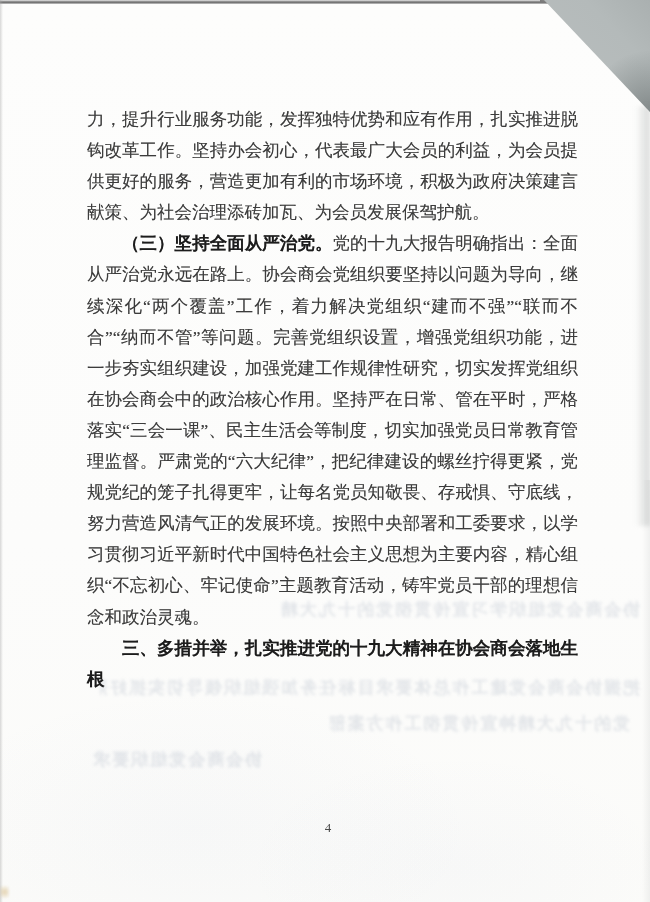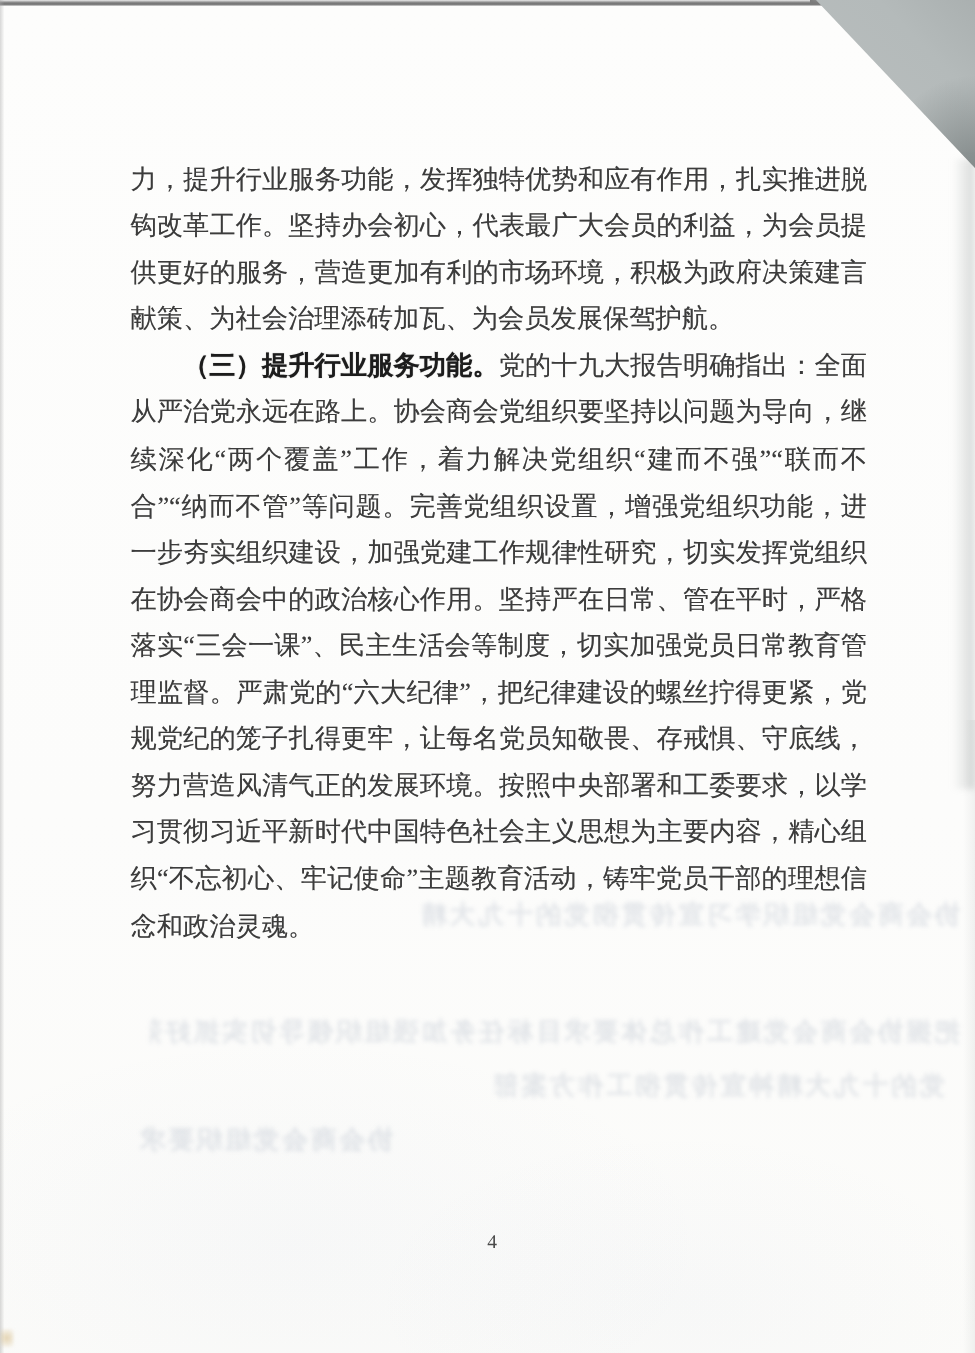--- a/index.html
+++ b/index.html
@@ -92,18 +92,19 @@
 
   <div class="bleed-layer">
       <div class="bleed-line" style="left: 280px; top: 598px; width: 360px;">协会商会党组织学习宣传贯彻党的十九大精神要求</div>
       <div class="bleed-line" style="left: 100px; top: 676px; width: 540px;">把握协会商会党建工作总体要求目标任务加强组织领导切实抓好落实</div>
       <div class="bleed-line" style="left: 330px; top: 712px; width: 300px;">党的十九大精神宣传贯彻工作方案部署</div>
       <div class="bleed-line" style="left: 92px; top: 748px; width: 170px;">协会商会党组织要求</div>
     </div>
 
   <div class="doc-body">
       <p><span>力，提升行业服务功能，发挥独特优势和应有作用，扎实推进脱钩改革工作。坚持办会初心，代表最广大会员的利益，为会员提供更好的服务，营造更加有利的市场环境，积极为政府决策建言献策、为社会治理添砖加瓦、为会员发展保驾护航。</span></p>
-      <p class="indent"><b>（三）提升行业服务功能。</b><span>党的十九大报告明确指出：全面从严治党永远在路上。协会商会党组织要坚持以问题为导向，继续深化“两个覆盖”工作，着力解决党组织“建而不强”“联而不合”“纳而不管”等问题。完善党组织设置，增强党组织功能，进一步夯实组织建设，加强党建工作规律性研究，切实发挥党组织在协会商会中的政治核心作用。坚持严在日常、管在平时，严格落实“三会一课”、民主生活会等制度，切实加强党员日常教育管理监督。严肃党的“六大纪律”，把纪律建设的螺丝拧得更紧，党规党纪的笼子扎得更牢，让每名党员知敬畏、存戒惧、守底线，努力营造风清气正的发展环境。按照中央部署和工委要求，以学习贯彻习近平新时代中国特色社会主义思想为主要内容，精心组织“不忘初心、牢记使命”主题教育活动，铸牢党员干部的理想信念和政治灵魂。</span></p>
+      <p class="indent"><b>（三）坚持全面从严治党。</b><span>党的十九大报告明确指出：全面从严治党永远在路上。协会商会党组织要坚持以问题为导向，继续深化“两个覆盖”工作，着力解决党组织“建而不强”“联而不合”“纳而不管”等问题。完善党组织设置，增强党组织功能，进一步夯实组织建设，加强党建工作规律性研究，切实发挥党组织在协会商会中的政治核心作用。坚持严在日常、管在平时，严格落实“三会一课”、民主生活会等制度，切实加强党员日常教育管理监督。严肃党的“六大纪律”，把纪律建设的螺丝拧得更紧，党规党纪的笼子扎得更牢，让每名党员知敬畏、存戒惧、守底线，努力营造风清气正的发展环境。按照中央部署和工委要求，以学习贯彻习近平新时代中国特色社会主义思想为主要内容，精心组织“不忘初心、牢记使命”主题教育活动，铸牢党员干部的理想信念和政治灵魂。</span></p>
+      <p class="indent"><b>三、多措并举，扎实推进党的十九大精神在协会商会落地生根</b></p>
     </div>
 
   <div class="page-number">4</div>
 
 </div>
 
 </body></html>

